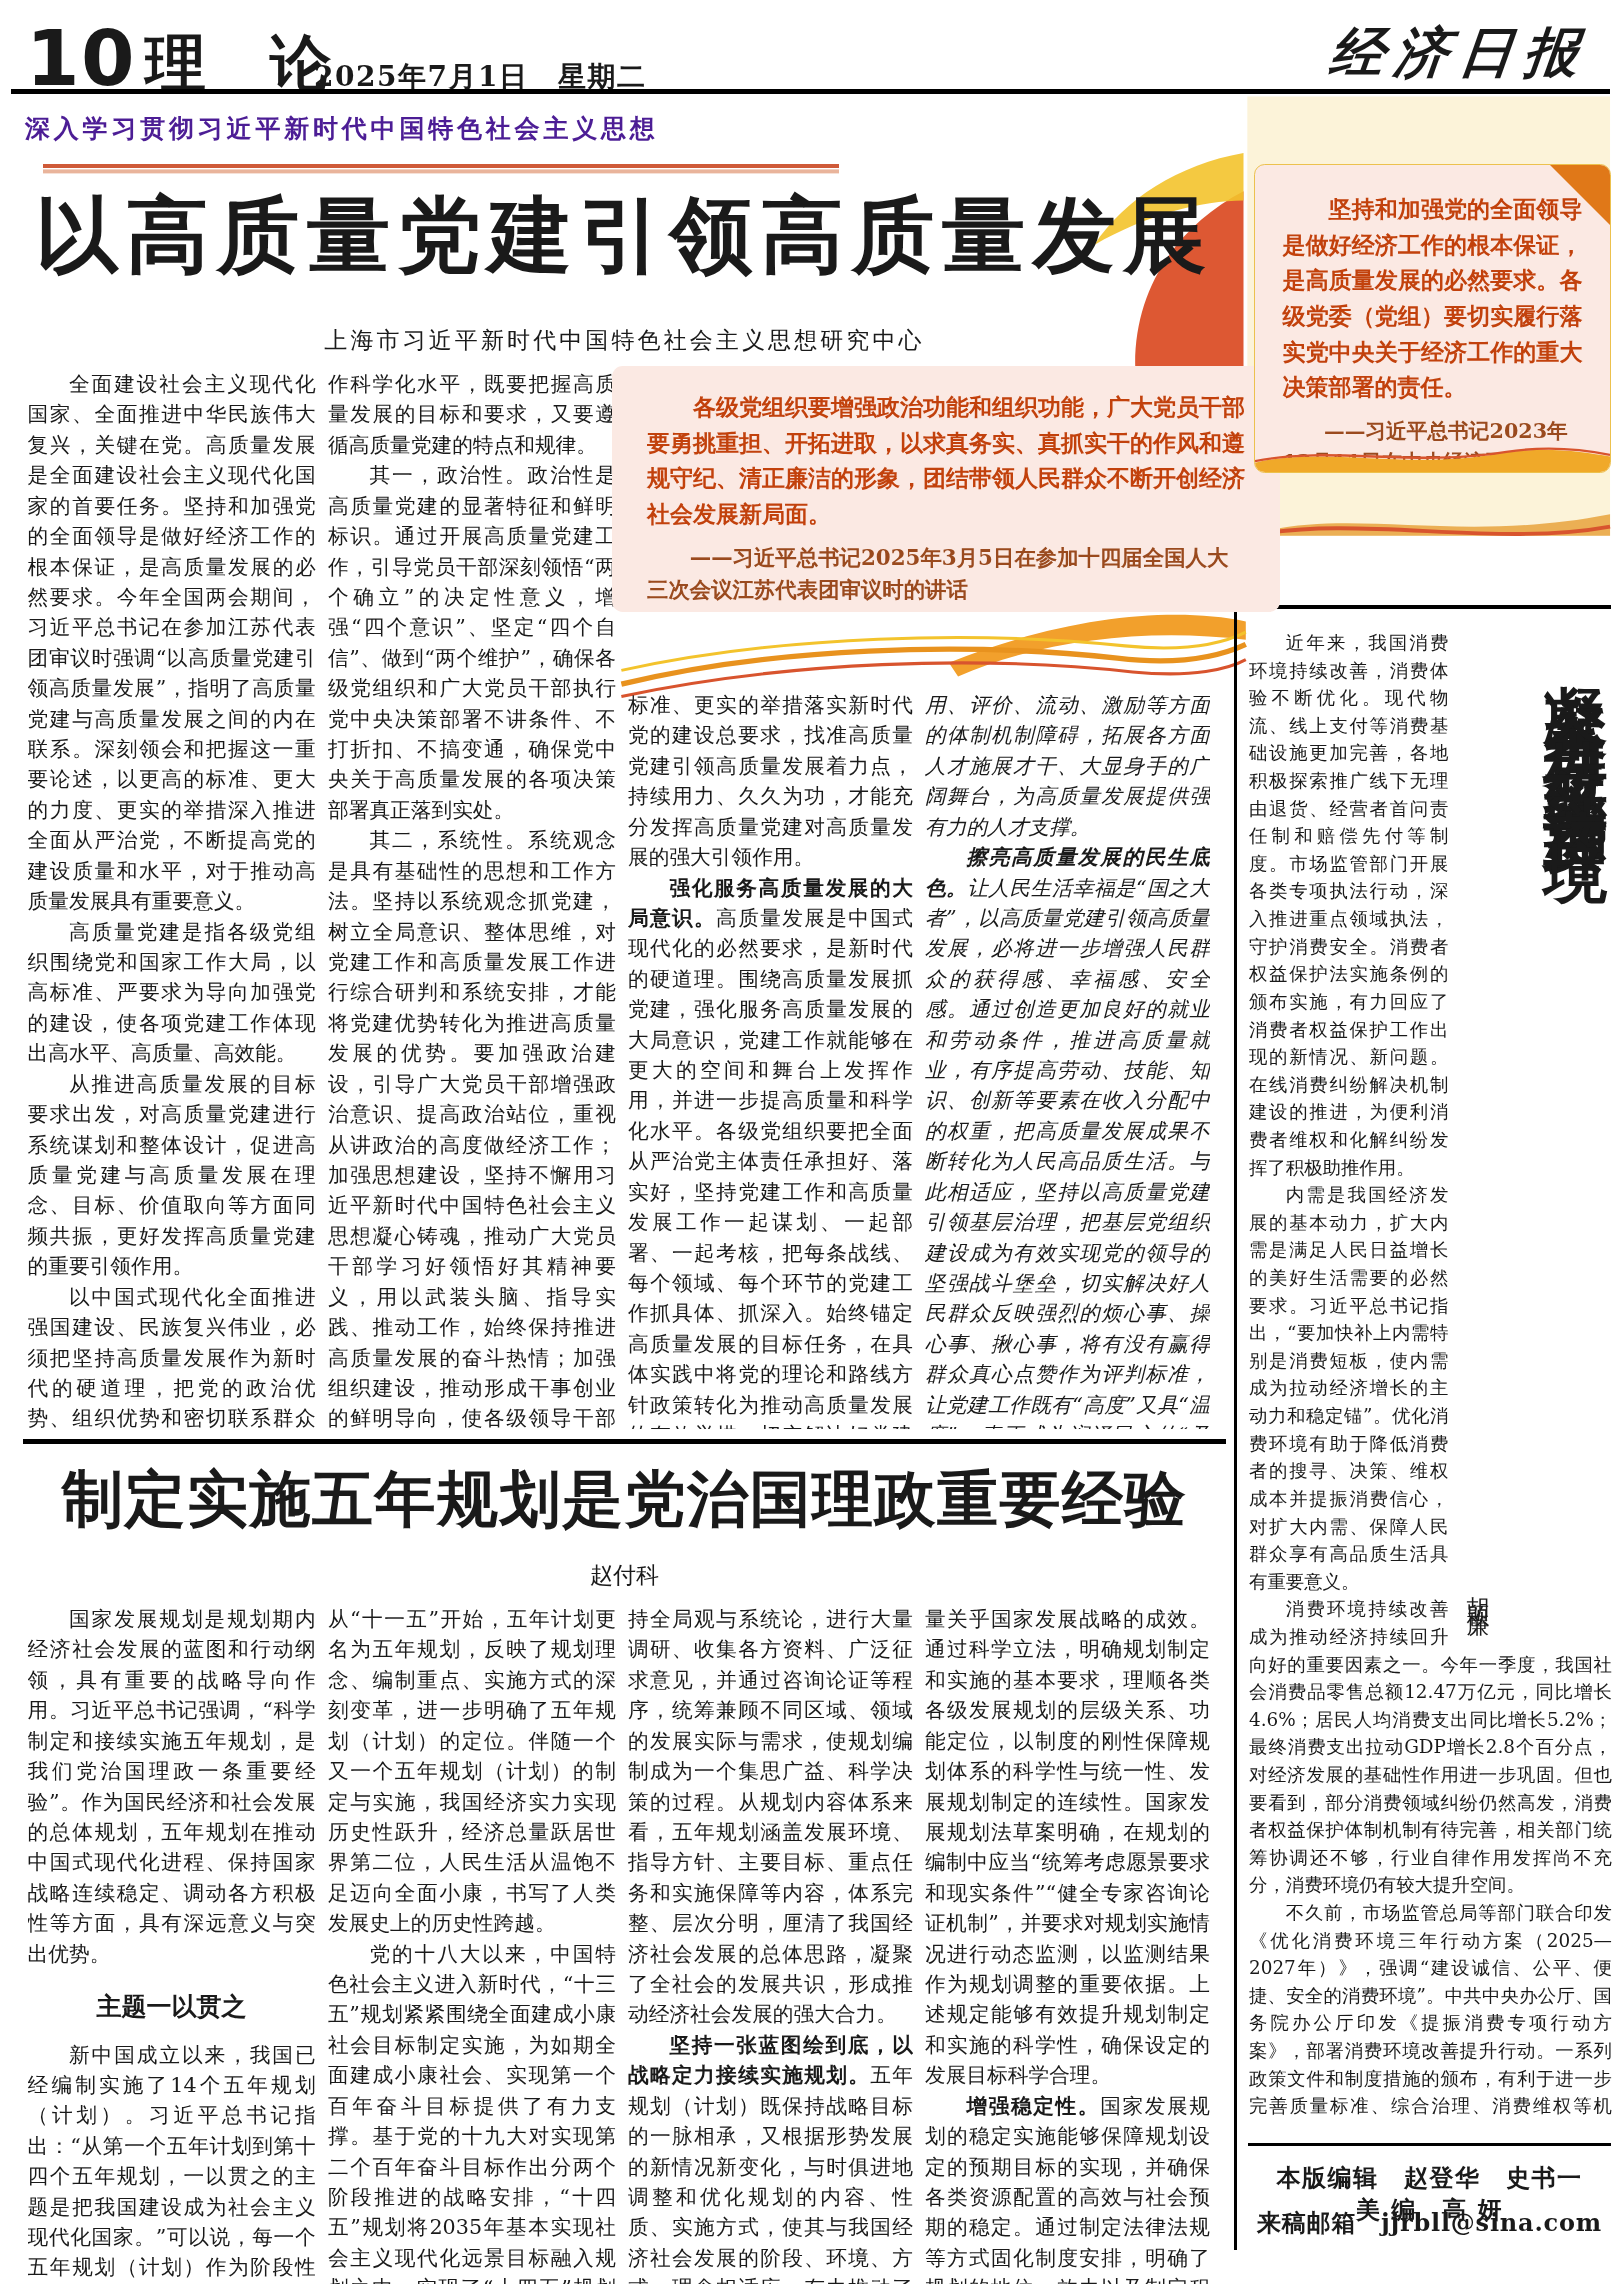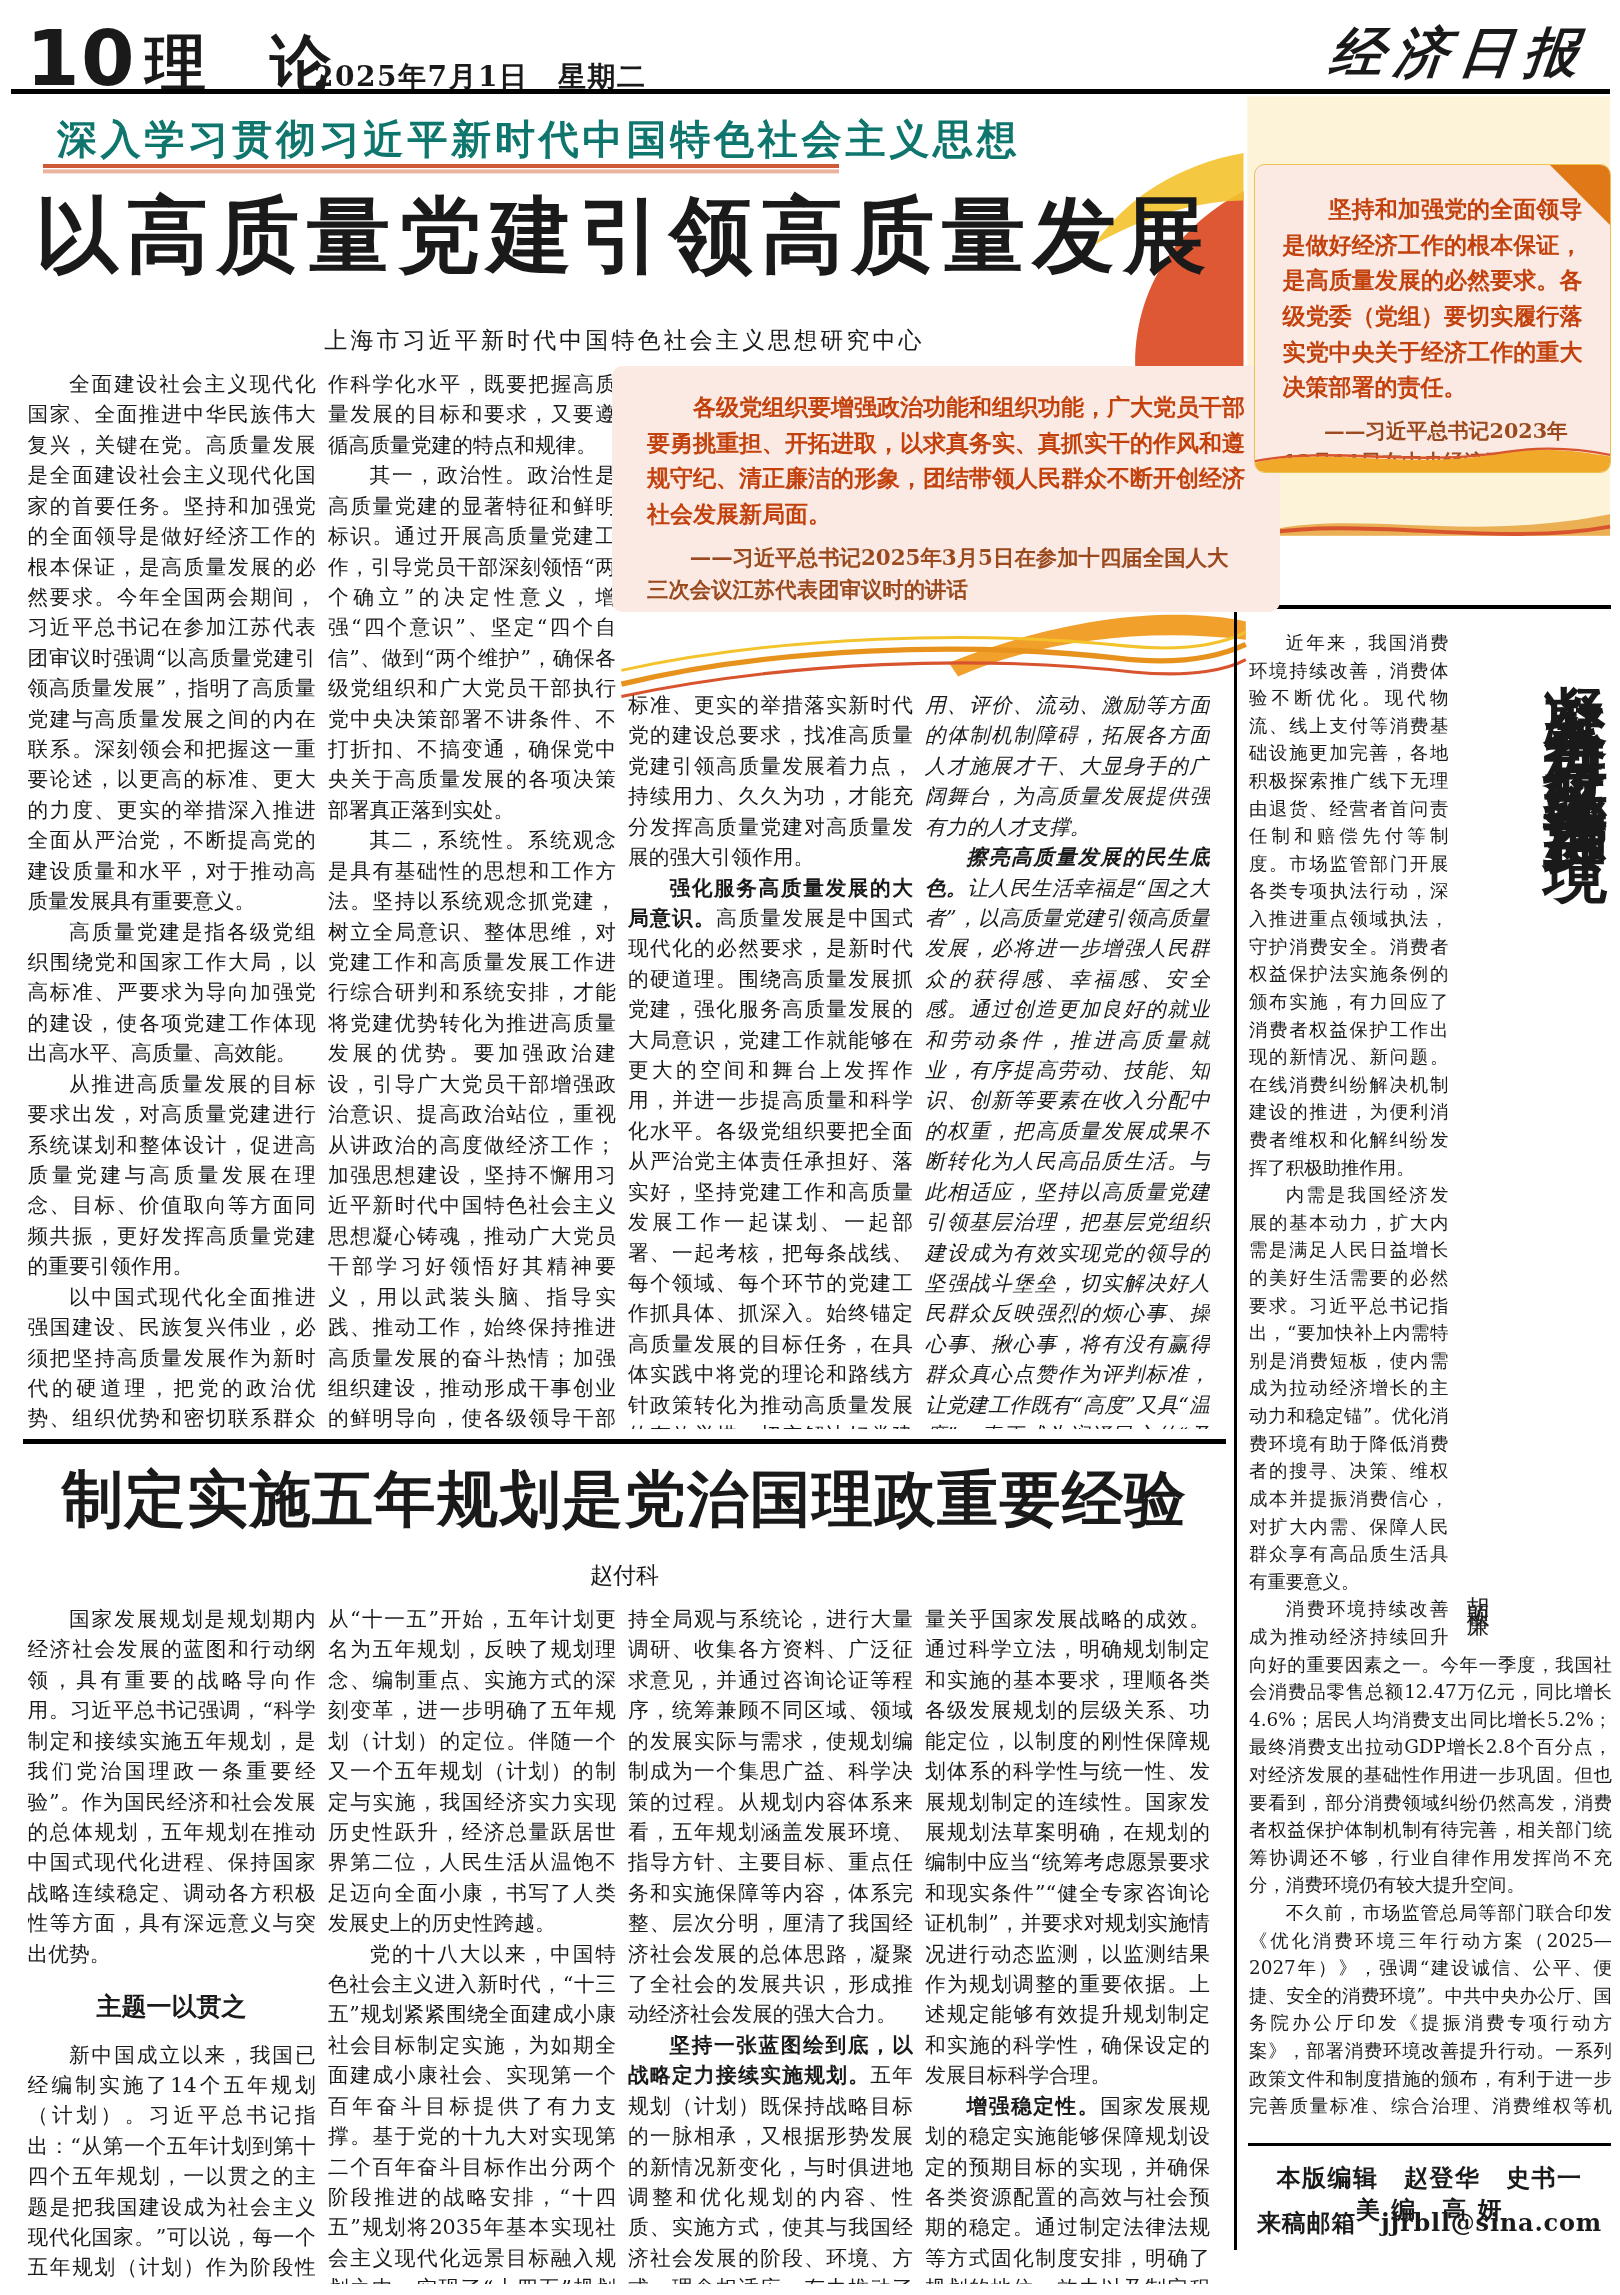--- a/index.html
+++ b/index.html
@@ -8,21 +8,21 @@
   [data-interactable]{box-sizing:border-box;}
   
   .hdr-num{position:absolute;left:26px;top:13.8px;font-size:77px;font-weight:900;
            font-family:"DejaVu Sans","Liberation Sans",sans-serif;letter-spacing:1.5px;}
   .hdr-sec{position:absolute;left:145px;top:23px;font-size:61px;font-weight:900;letter-spacing:21.4px;}
   .hdr-date{position:absolute;left:314px;top:58px;font-size:28px;font-weight:700;letter-spacing:1.5px;}
   .masthead{position:absolute;right:31px;top:17px;font-size:54px;font-weight:900;font-style:italic;
             letter-spacing:10.7px;transform:skewX(-6deg);}
   .rule-top{position:absolute;left:10.7px;top:89px;width:1599px;height:5.4px;background:#000;}
   
-  .banner{position:absolute;left:57px;top:112px;font-size:40px;font-weight:900;color:#0f766e;
+  .banner{position:absolute;left:25px;top:112px;font-size:25px;font-weight:900;color:#4c1d95;
           letter-spacing:3.8px;font-family:"DejaVu Sans","Liberation Sans",sans-serif;}
   .banner-line{position:absolute;left:43px;top:164px;width:796px;height:3.8px;background:#cf5a38;
                box-shadow:0 5.4px 0 #e9b49b;}
   
   .deco{position:absolute;left:0;top:0;z-index:0;pointer-events:none;}
   
   .a1-headline{position:absolute;left:23px;top:181px;width:1203px;text-align:center;font-size:83px;
                font-weight:900;letter-spacing:7.7px;z-index:2;
                font-family:"DejaVu Sans","Liberation Sans",sans-serif;}
   .a1-byline{position:absolute;left:23px;top:325px;width:1203px;text-align:center;font-size:23px;

